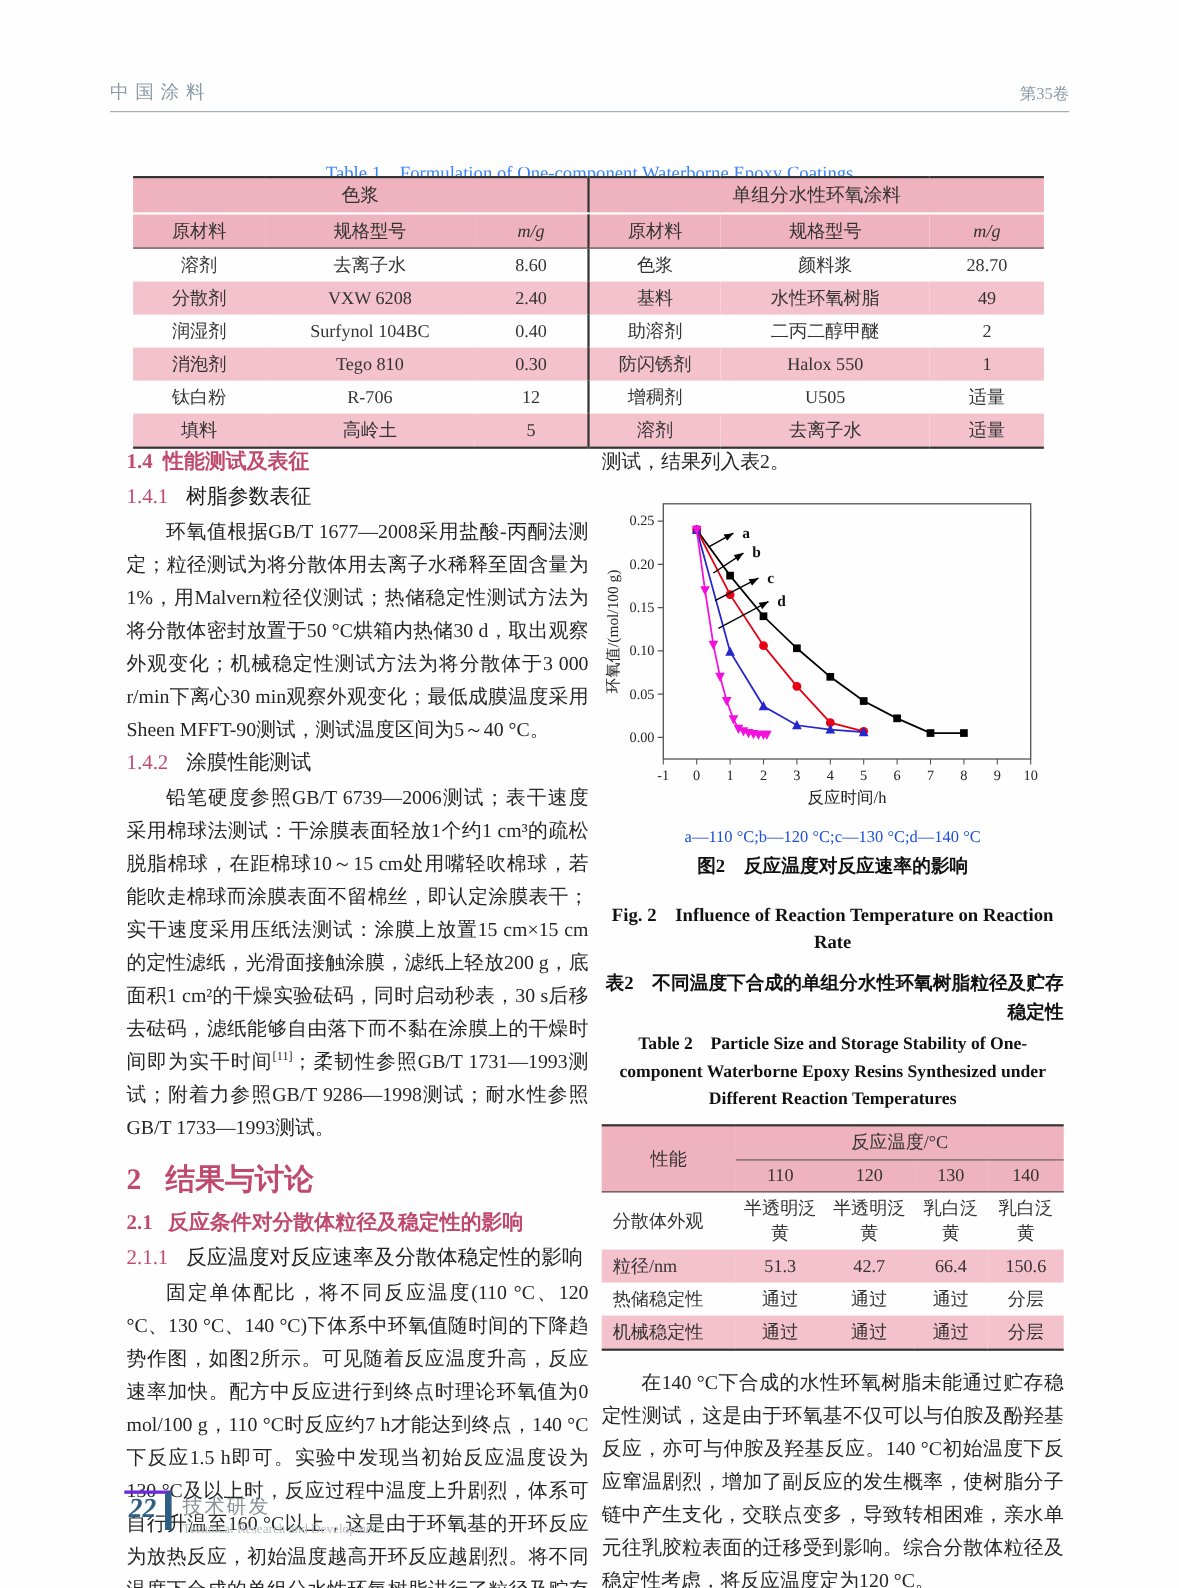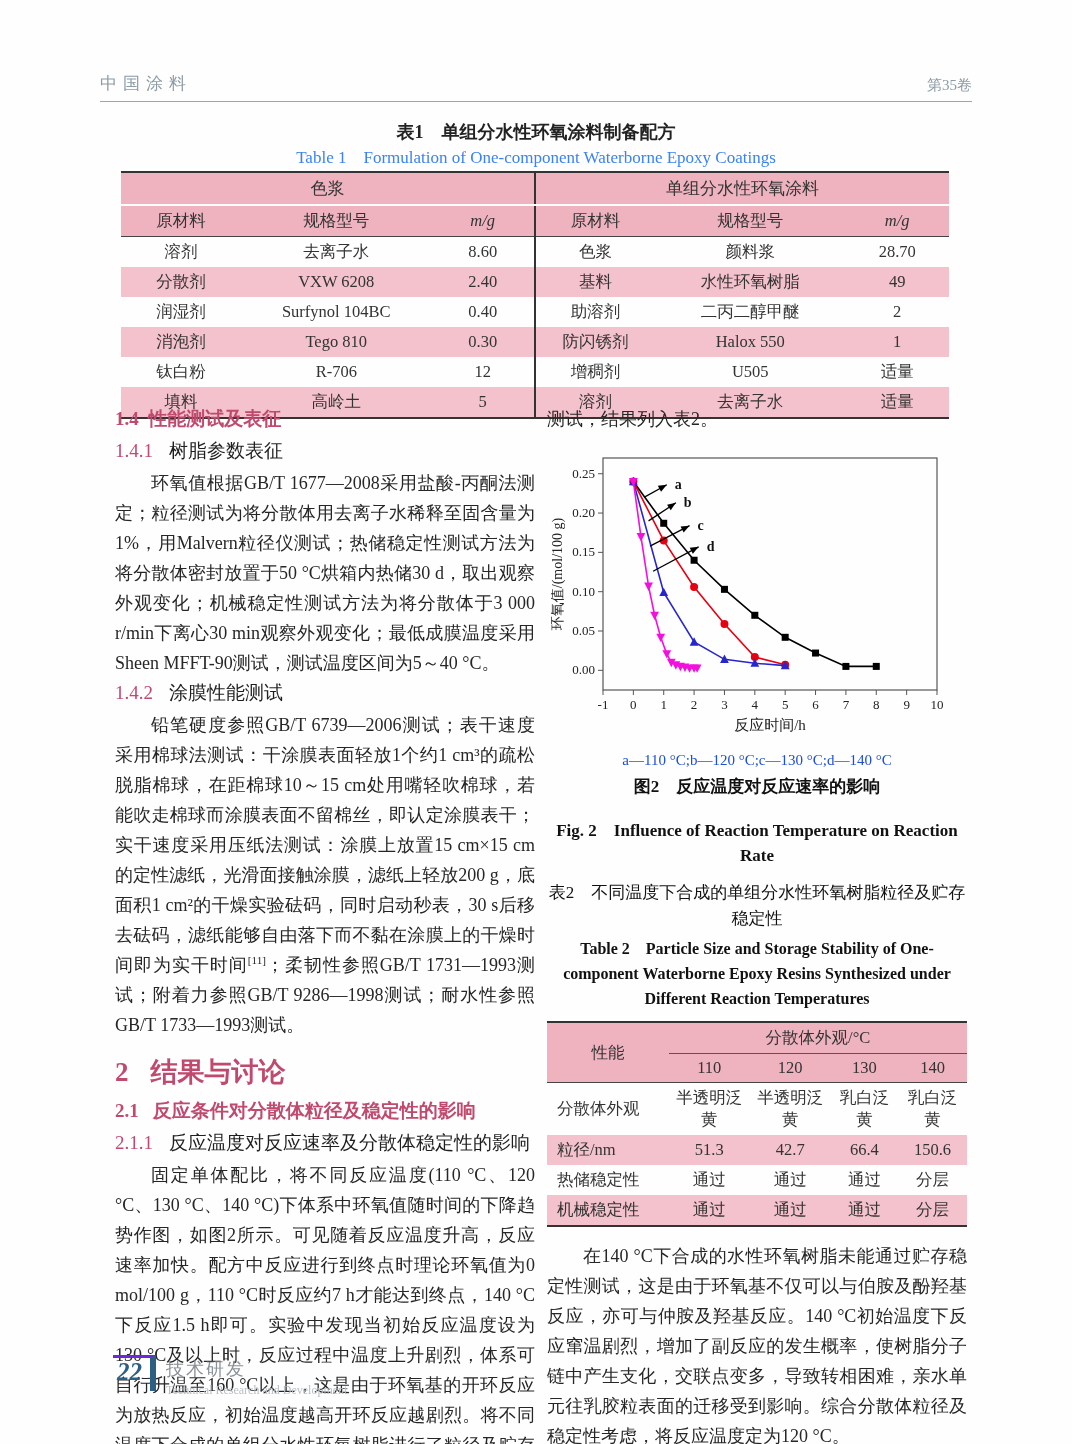--- a/index.html
+++ b/index.html
@@ -15,21 +15,21 @@
     padding-bottom:6px; border-bottom:1.5px solid #9aa6ad;
   }
   .journal { font-size:17px; letter-spacing:6px; color:#8d9ba5; }
   .volume  { font-size:15px; color:#8d9ba5; }
   
   .t1-title-cn { position:absolute; top:120px; left:0; width:100%; text-align:center;
                  font-size:18px; font-weight:bold; color:#222; }
   .t1-title-en { position:absolute; top:146px; left:0; width:100%; text-align:center;
                  font-size:17px; font-weight:normal; color:#3b82f6; }
   
-  .table1-wrap { position:absolute; top:171px; left:121px; width:828px; }
+  .table1-wrap { position:absolute; top:160px; left:121px; width:828px; }
   table { border-collapse:collapse; width:100%; }
   .t1 { border-top:2.5px solid #333; border-bottom:2.5px solid #333; font-size:16.5px; }
   .t1 th, .t1 td { text-align:center; padding:4px 6px; font-weight:normal; color:#333; height:27px; }
   .t1 .t1-group th { background:#efb2bf; border-bottom:2px solid #fdfdfd; font-size:17px; }
   .t1 .t1-cols  th { background:#efb2bf; border-bottom:1.5px solid #444; }
   .t1 tbody tr.stripe td { background:#f4c2cc; }
   .sep-right { border-right:2px solid #333 !important; }
   .t1 col.c-mat { width:14.5%; } .t1 col.c-spec { width:23%; } .t1 col.c-m { width:12.5%; }
   .mi { font-style:italic; }
   
@@ -42,21 +42,21 @@
   .h141 .num { color:#c04a6e; margin-right:16px; }
   .h2    { font-size:27px; font-weight:bold; color:#c04a6e; margin:14px 0 8px; }
   .h2 .num { margin-right:22px; }
   .h21   { font-size:19px; font-weight:bold; color:#c04a6e; margin:4px 0 6px; }
   .h21 .num { margin-right:14px; }
   .sup { vertical-align:super; font-size:0.62em; line-height:0; }
   
   .fig-caption-ab { text-align:center; font-size:15px; color:#1d4ed8; margin-top:2px; }
   .fig-cn { text-align:center; font-size:17px; font-weight:bold; color:#111; margin-top:6px; }
   .fig-en { text-align:center; font-size:17px; font-weight:bold; color:#111; margin-top:20px; line-height:25px; }
-  .t2-title-cn { text-align:center; font-size:17px; font-weight:normal; color:#111; margin-top:12px; line-height:26px; }
+  .t2-title-cn { text-align:right; font-size:17px; font-weight:bold; color:#111; margin-top:12px; line-height:26px; }
   .t2-title-en { text-align:center; font-size:16px; font-weight:bold; color:#111; margin-top:4px; line-height:25px; }
   
   .table2-wrap { margin-top:10px; }
   .t2 { border-top:2.5px solid #333; border-bottom:2.5px solid #333; font-size:16.5px; }
   .t2 th, .t2 td { text-align:center; padding:4px 4px; font-weight:normal; color:#333; height:28px; }
   .t2 .corner { background:#efb2bf; border-bottom:1.5px solid #444; }
   .t2 .span-h { background:#efb2bf; border-bottom:1px solid #555; }
   .t2 .t2-cols th { background:#efb2bf; border-bottom:1.5px solid #444; }
   .t2 tbody tr.stripe td { background:#f4c2cc; }
   .t2 col.c-prop { width:29%; }
@@ -74,21 +74,20 @@
 </head>
 <body>
 
 <div class="page">
 
   <div class="runhead">
     <span class="journal">中国涂料</span>
     <span class="volume">第35卷</span>
   </div>
 
-  <div class="t1-title-cn">表1　单组分水性环氧涂料制备配方</div>
   <div class="t1-title-en">Table 1　Formulation of One-component Waterborne Epoxy Coatings</div>
 
   <div class="table1-wrap">
     <table class="t1">
       <colgroup>
         <col class="c-mat">
           <col class="c-spec">
           <col class="c-m">
         <col class="c-mat">
           <col class="c-spec">
@@ -295,21 +294,21 @@
           <colgroup>
               <col class="c-prop">
               <col>
               <col>
               <col>
               <col>
             </colgroup>
           <thead>
             <tr>
               <th rowspan="2" class="corner">性能</th>
-              <th colspan="4" class="span-h">分散体外观/°C</th>
+              <th colspan="4" class="span-h">反应温度/°C</th>
             </tr>
             <tr class="t2-cols">
               <th>110</th>
               <th>120</th>
               <th>130</th>
               <th>140</th>
             </tr>
           </thead>
           <tbody>
               <tr>

